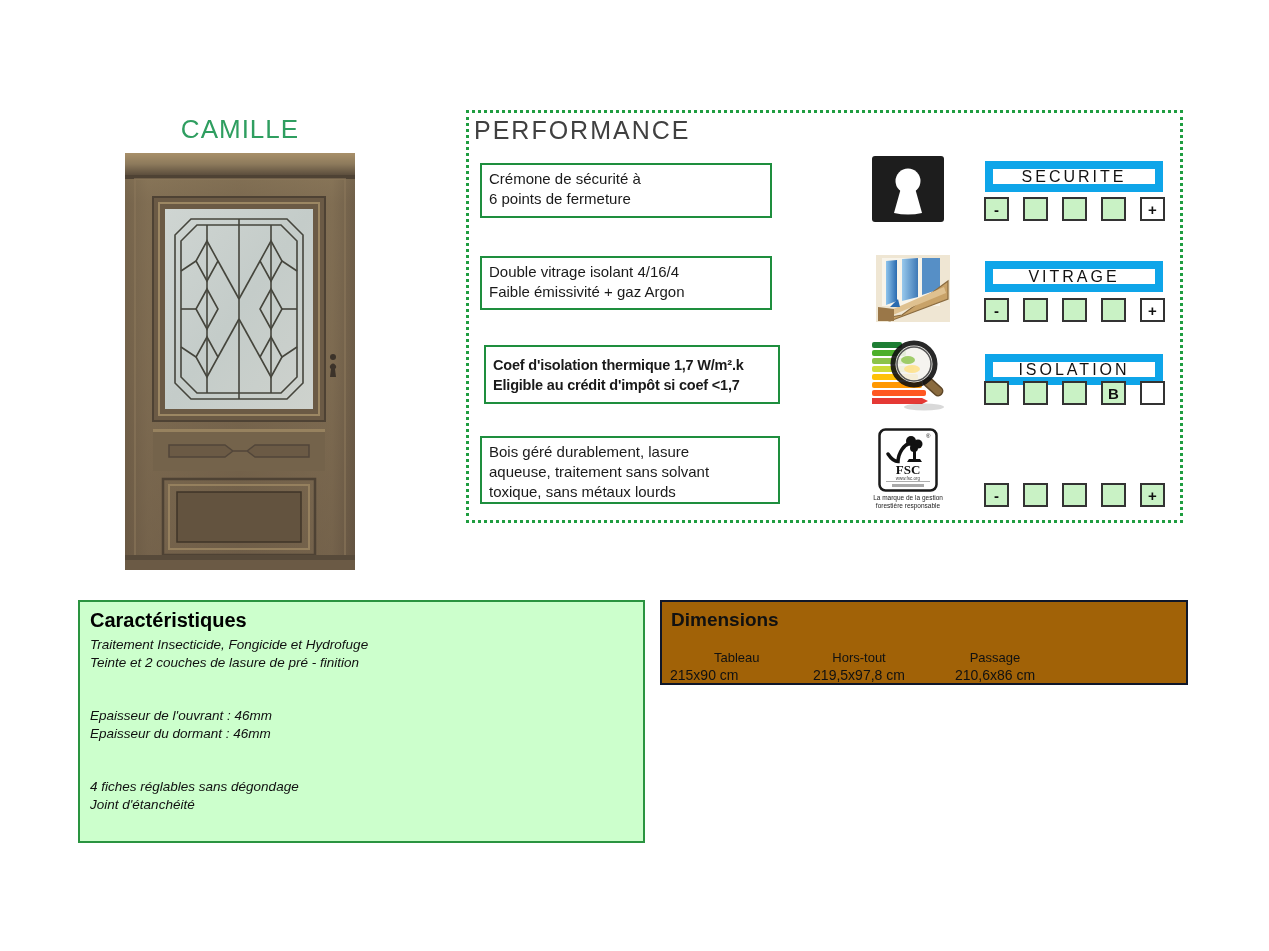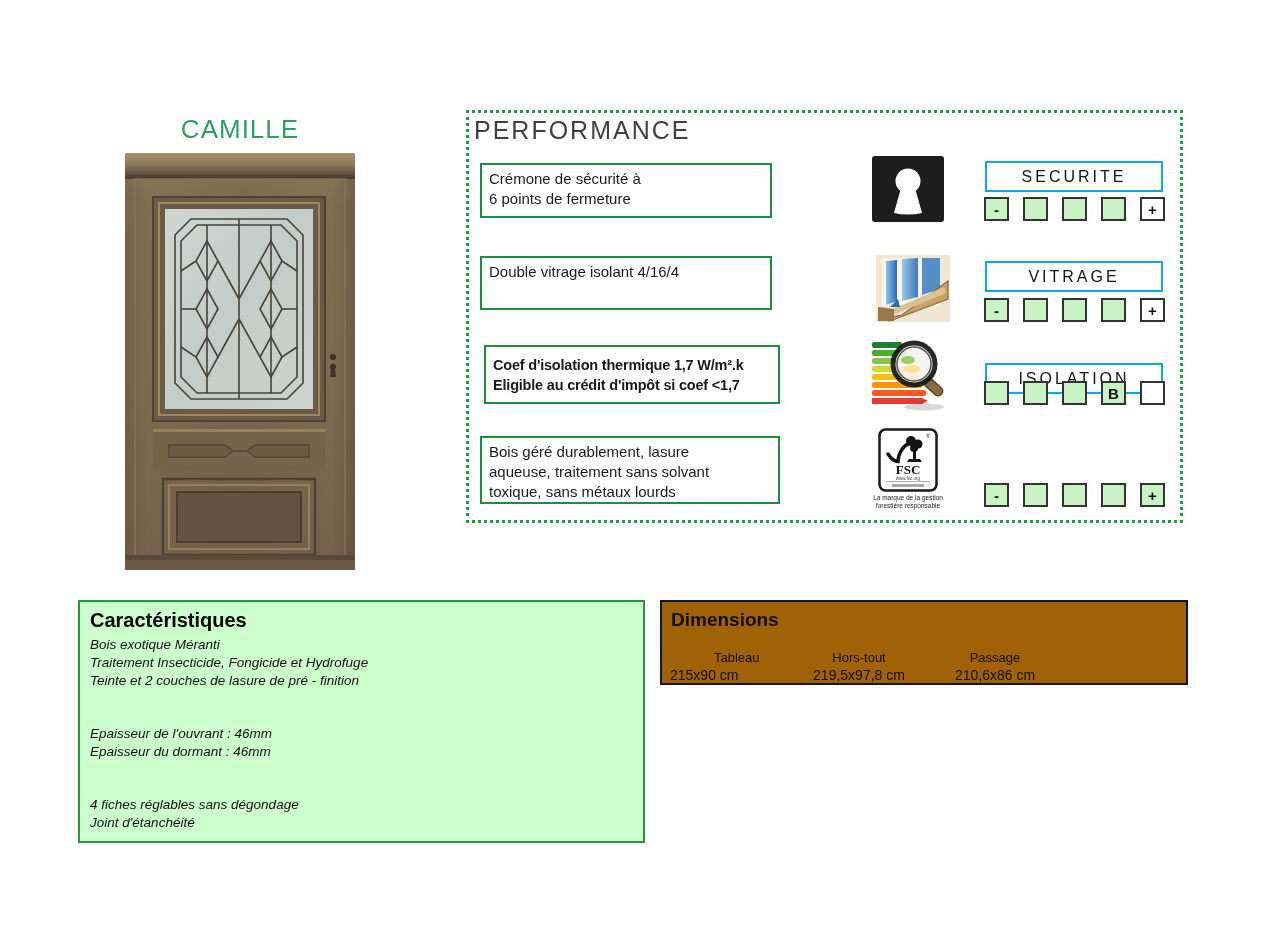--- a/index.html
+++ b/index.html
@@ -23,21 +23,21 @@
   
   .note { position:absolute; border:2px solid #1e8e3e; background:#fff; padding:4px 7px;
     font-size:15px; line-height:20px; color:#1a1a1a; }
   .note.bold-note { font-weight:bold; font-size:14.5px; line-height:20px; letter-spacing:-0.2px; }
 
   
   .icon-box { position:absolute; }
 
   
   .rating-label { position:absolute; left:985px; width:178px; height:31px;
-    border:2px solid #0ea5e9; background:#fff; display:flex; align-items:center; justify-content:center;
+    border:8px solid #0ea5e9; background:#fff; display:flex; align-items:center; justify-content:center;
     font-size:16px; letter-spacing:3px; color:#111; }
 
   
   .rating-row { position:absolute; left:984px; width:181px; height:24px; display:flex; gap:14px; }
   .cell { width:25px; height:24px; border:2px solid #333; background:#fff;
     display:flex; align-items:center; justify-content:center; font-weight:bold; font-size:15px; }
   .cell.filled { background:#c9f2c5; }
 
   
   .fsc-caption { position:absolute; left:872px; top:494px; width:72px; text-align:center;
@@ -149,20 +149,21 @@
 
   <div class="perf-panel"></div>
   <div class="perf-title">PERFORMANCE</div>
 
   <div class="note" style="left:480px; top:163px; width:292px; height:55px;">
     <div>Crémone de sécurité à</div>
     <div>6 points de fermeture</div>
   </div>
   <div class="note" style="left:480px; top:256px; width:292px; height:54px;">
     <div>Double vitrage isolant 4/16/4</div>
+    <div>Faible émissivité + gaz Argon</div>
   </div>
   <div class="note bold-note" style="left:484px; top:345px; width:296px; height:59px; padding-top:8px;">
     <div>Coef d'isolation thermique 1,7 W/m².k</div>
     <div>Eligible au crédit d'impôt si coef &lt;1,7</div>
   </div>
   <div class="note" style="left:480px; top:436px; width:300px; height:68px;">
     <div>Bois géré durablement, lasure</div>
     <div>aqueuse, traitement sans solvant</div>
     <div>toxique, sans métaux lourds</div>
   </div>
@@ -247,42 +248,41 @@
     <span>VITRAGE</span>
   </div>
   <div class="rating-row" style="top:298px;">
     <div class="cell filled">-</div>
     <div class="cell filled"></div>
     <div class="cell filled"></div>
     <div class="cell filled"></div>
     <div class="cell">+</div>
   </div>
 
-  <div class="rating-label" style="top:363px;">
+  <div class="rating-label" style="top:354px;">
     <span>ISOLATION</span>
   </div>
   <div class="rating-row" style="top:381px;">
     <div class="cell filled"></div>
     <div class="cell filled"></div>
     <div class="cell filled"></div>
     <div class="cell filled">B</div>
     <div class="cell"></div>
   </div>
 
   <div class="rating-row" style="top:483px;">
     <div class="cell filled">-</div>
     <div class="cell filled"></div>
     <div class="cell filled"></div>
     <div class="cell filled"></div>
     <div class="cell filled">+</div>
   </div>
 
   <div class="caract-box">
     <div class="caract-title">Caractéristiques</div>
-    <div class="caract-line">Bois exotique Méranti</div>
     <div class="caract-line">Traitement Insecticide, Fongicide et Hydrofuge</div>
     <div class="caract-line">Teinte et 2 couches de lasure de pré - finition</div>
     <div class="caract-gap"></div>
     <div class="caract-line">Epaisseur de l'ouvrant : 46mm</div>
     <div class="caract-line">Epaisseur du dormant : 46mm</div>
     <div class="caract-gap"></div>
     <div class="caract-line">4 fiches réglables sans dégondage</div>
     <div class="caract-line">Joint d'étanchéité</div>
   </div>
 

